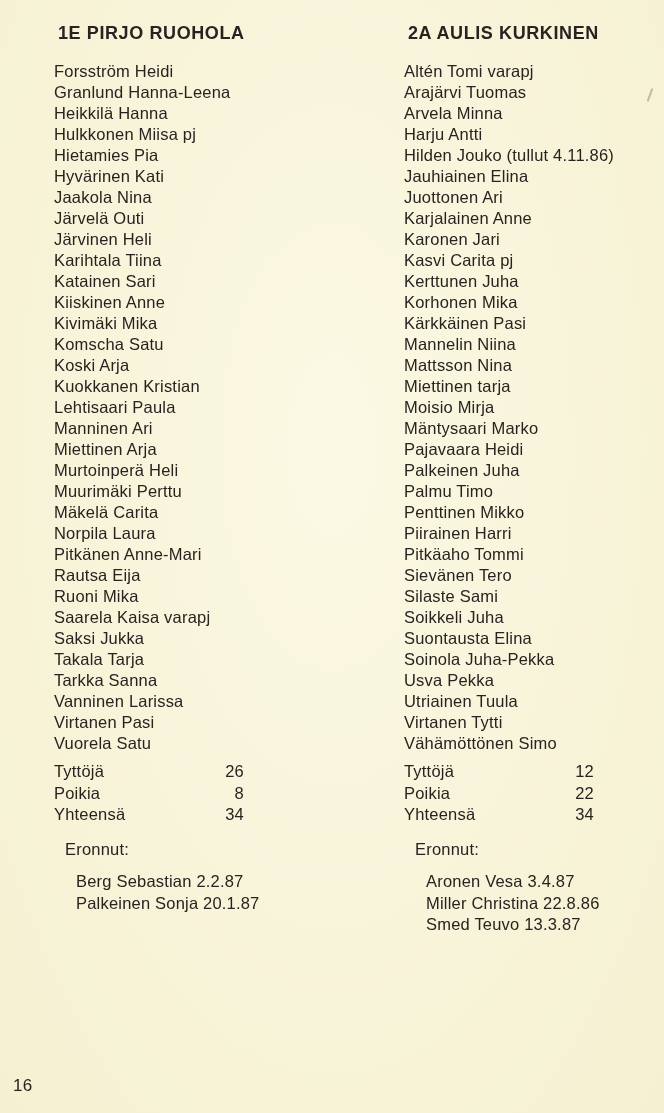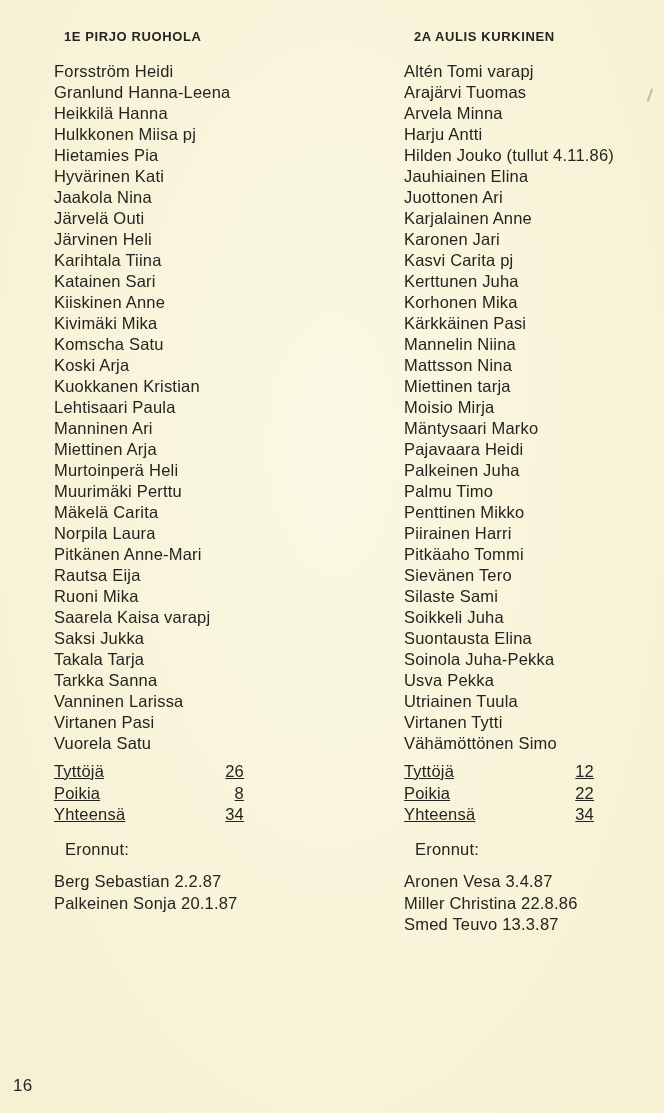--- a/index.html
+++ b/index.html
@@ -10,35 +10,35 @@
     background-image:radial-gradient(ellipse at 50% 40%, rgba(255,255,248,0.35), rgba(235,226,185,0.25));
     font-family:"Liberation Sans", sans-serif;
     color:#272320;
     overflow:hidden;
     -webkit-font-smoothing:antialiased;
   }
   .col{position:absolute;top:19px;}
   .col-left{left:54px;width:320px;}
   .col-right{left:404px;width:258px;}
   .class-header{
-    font-size:13px;font-weight:bold;letter-spacing:0.6px;
-    margin:10px;white-space:nowrap;
+    font-size:18px;font-weight:bold;letter-spacing:0.6px;
+    margin:4px;white-space:nowrap;
   }
   ul.students{
     list-style:none;margin:17px 0 0 0;padding:0;
     font-size:16.5px;line-height:21px;letter-spacing:0.2px;
   }
   ul.students li{white-space:nowrap;}
-  .stats{margin-top:7px;font-size:16.5px;line-height:21.5px;letter-spacing:0.2px;text-decoration:underline;}
+  .stats{margin-top:7px;font-size:16.5px;line-height:21.5px;letter-spacing:0.2px;}
   .stat-row{display:flex;justify-content:space-between;width:190px;}
   .stat-value{text-align:right;}
   .resigned{margin-top:13px;font-size:16.5px;line-height:21.5px;letter-spacing:0.2px;}
   .resigned-heading{margin:11px;}
   ul.resigned-list{list-style:none;margin:0;padding:0;}
-  ul.resigned-list li{white-space:nowrap;}
+  ul.resigned-list li{white-space:nowrap;margin-left:22px;}
   .page-number{position:absolute;left:13px;top:1076px;font-size:17px;letter-spacing:0.3px;}
   .scan-mark{
     position:absolute;left:649px;top:88px;width:2px;height:14px;
     background:#b39a66;transform:rotate(20deg);opacity:0.65;border-radius:1px;
   }
 </style>
 </head>
 <body>
 
 <div class="sheet">

